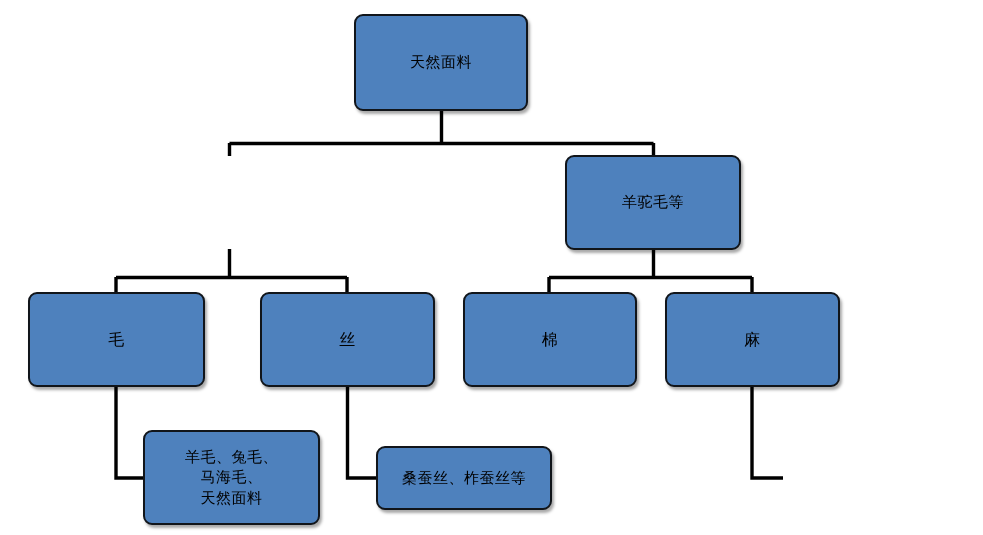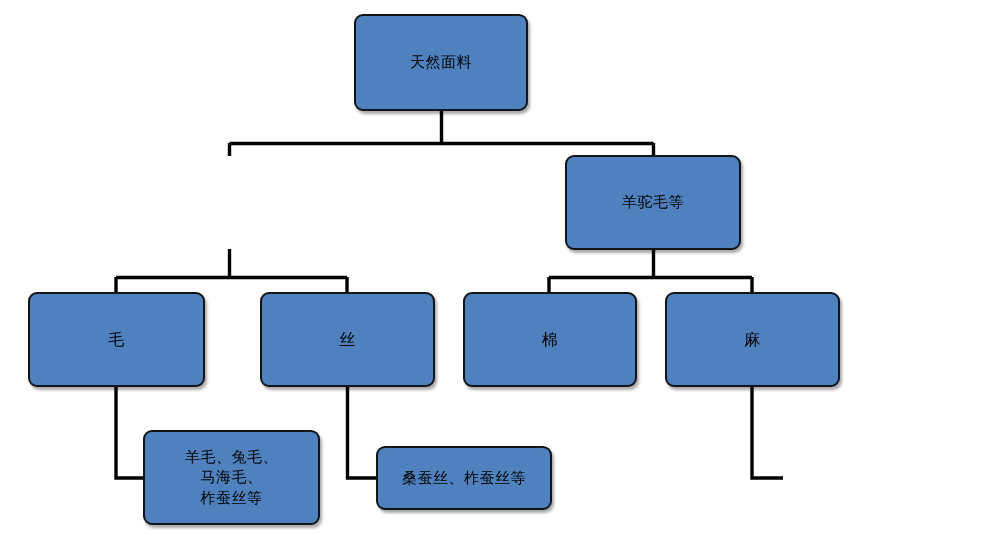--- a/index.html
+++ b/index.html
@@ -90,21 +90,21 @@
     <span class="node-label">棉</span>
   </div>
 
   <div class="node lvl-three" style="left:665px; top:292px; width:175px; height:95px;">
     <span class="node-label">麻</span>
   </div>
 
   <div class="node lvl-leaf" style="left:143px; top:430px; width:177px; height:95px;">
     <span class="node-label">羊毛、兔毛、
 马海毛、
-柞蚕丝等</span>
+天然面料</span>
   </div>
 
   <div class="node lvl-leaf" style="left:376px; top:446px; width:176px; height:64px;">
     <span class="node-label">桑蚕丝、柞蚕丝等</span>
   </div>
 
 
 </div>
 
 </body></html>

